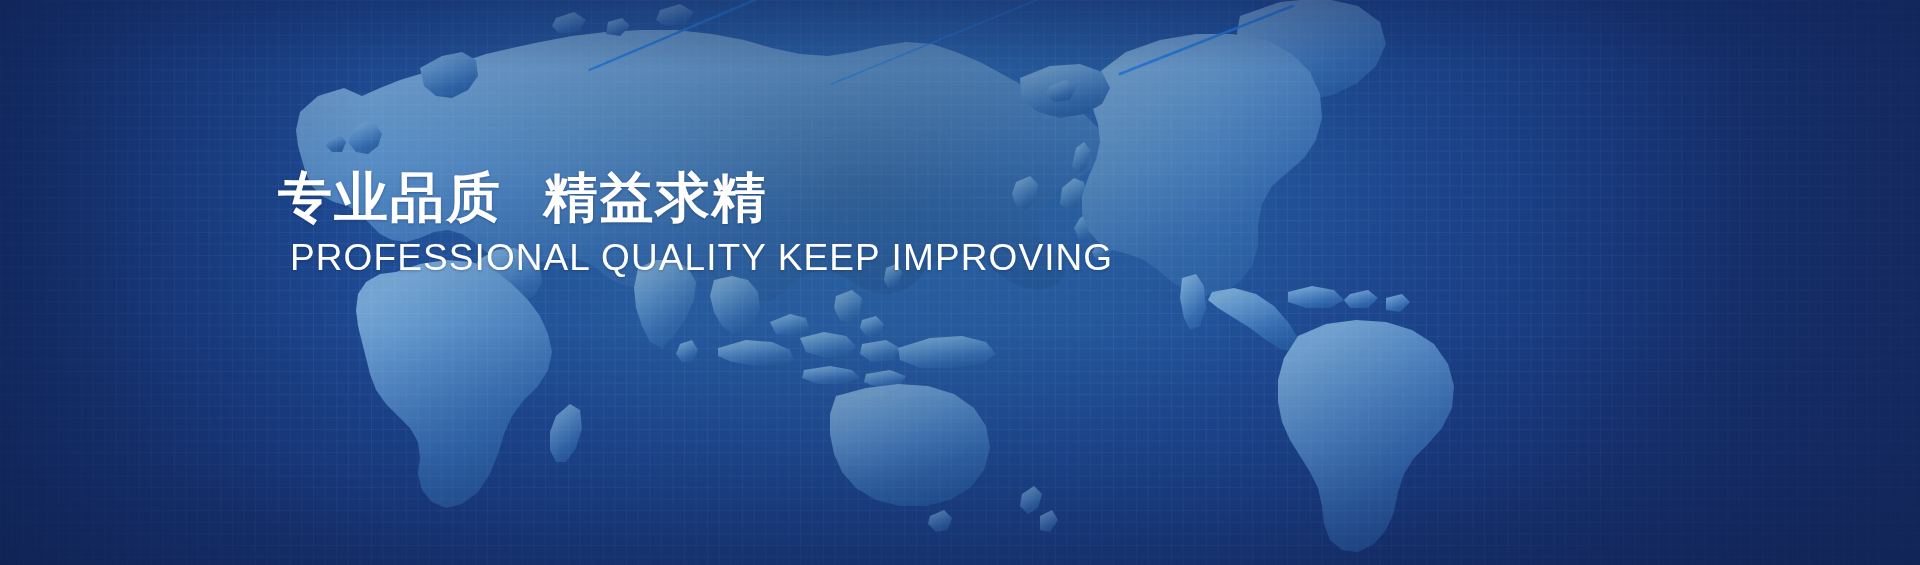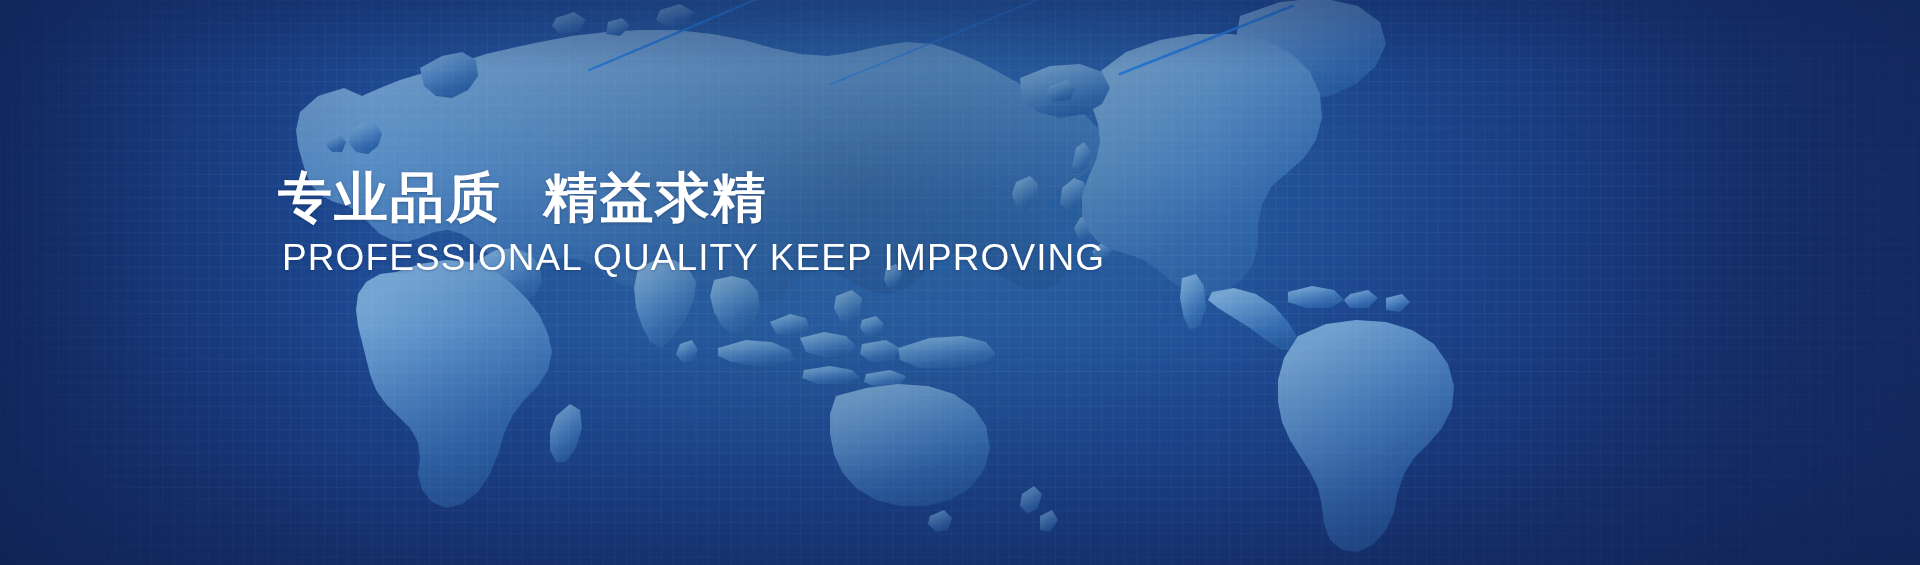--- a/index.html
+++ b/index.html
@@ -102,21 +102,21 @@
     font-family: "DejaVu Sans", "Liberation Sans", sans-serif;
     font-weight: 700;
     font-size: 54px;
     line-height: 1.12;
     letter-spacing: 2px;
     color: #ffffff;
     white-space: pre;
     text-shadow: 0 1px 3px rgba(10,28,70,0.35);
   }
   #title-en {
-    margin: 9px 0 0 4px;
+    margin: 9px 0 0 12px;
     font-family: "Liberation Sans", "DejaVu Sans", sans-serif;
     font-weight: 400;
     font-size: 37px;
     line-height: 1.15;
     letter-spacing: 1.1px;
     color: #ffffff;
     white-space: pre;
     text-shadow: 0 1px 3px rgba(10,28,70,0.30);
   }
 </style>

